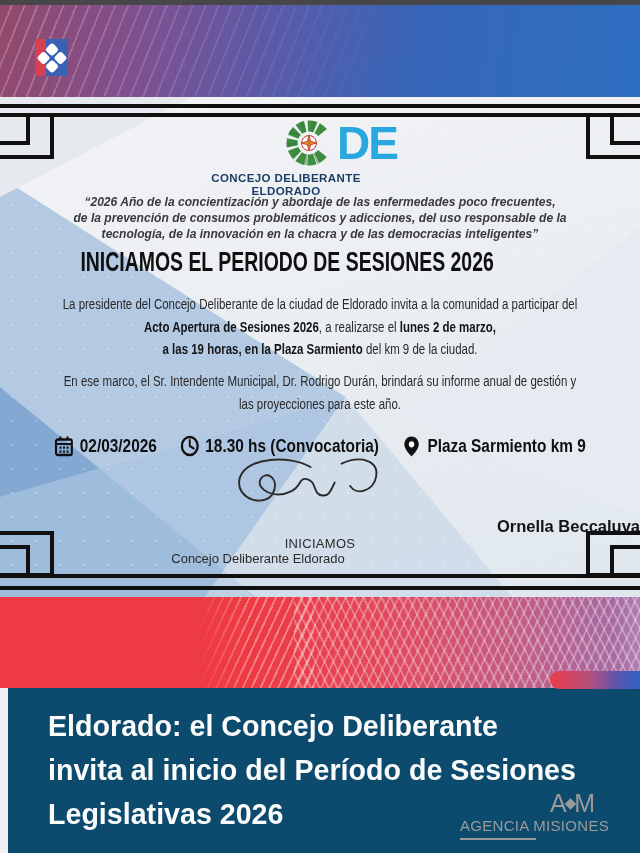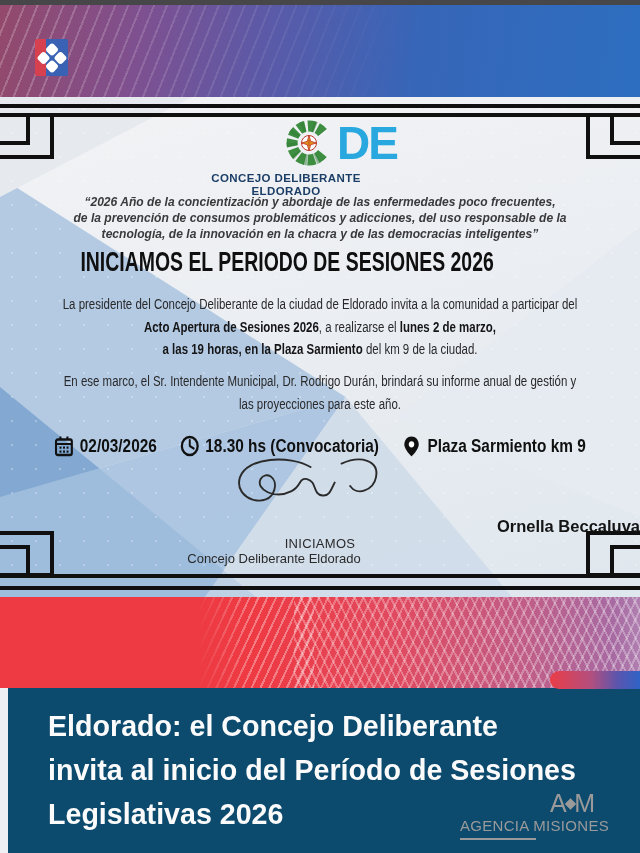--- a/index.html
+++ b/index.html
@@ -64,21 +64,21 @@
         color:#29292b;line-height:22.5px;transform:scaleX(.74);white-space:nowrap;}
   .body-p .bold{font-weight:bold;color:#151517;}
   .p-inv{top:196px;} .p-ctx{top:273px;}
   .event{top:338px;left:50%;width:700px;margin-left:-350px;display:flex;justify-content:center;
         align-items:center;gap:26px;transform:scaleX(.88);}
   .ev{display:flex;align-items:center;gap:7px;font-size:17.5px;font-weight:bold;
         color:#101010;white-space:nowrap;}
   .sig{top:358px;left:50%;transform:translateX(-50%);}
   .s-name{top:420px;left:0;width:640px;text-align:right;font-size:16.5px;font-weight:bold;color:#141414;}
   .s-role{top:439px;left:0;width:640px;text-align:center;font-size:13px;color:#2a2a2a;letter-spacing:.3px;}
-  .s-org{top:454px;left:16px;width:516px;text-align:center;font-size:13px;color:#2a2a2a;}
+  .s-org{top:454px;left:0;width:516px;text-align:center;font-size:13px;color:#2a2a2a;}
 
   
   #redband{position:absolute;top:597px;left:0;right:0;height:91px;
         background:linear-gradient(90deg,#ee3a43 0%,#ee3a43 40%,#e04a60 62%,#c05d87 82%,#a76aa2 96%,#b07fb0 100%);}
   #redband .mesh-a{position:absolute;left:31%;top:0;bottom:0;width:18%;
         background:repeating-linear-gradient(115deg,transparent 0 6px,rgba(255,255,255,.34) 6px 8px);
         -webkit-mask-image:linear-gradient(to right,transparent,#000 45%);
         mask-image:linear-gradient(to right,transparent,#000 45%);}
   #redband .mesh-b{position:absolute;left:46%;top:0;bottom:0;width:54%;
         background:repeating-linear-gradient(115deg,transparent 0 6px,rgba(255,255,255,.28) 6px 8px),

